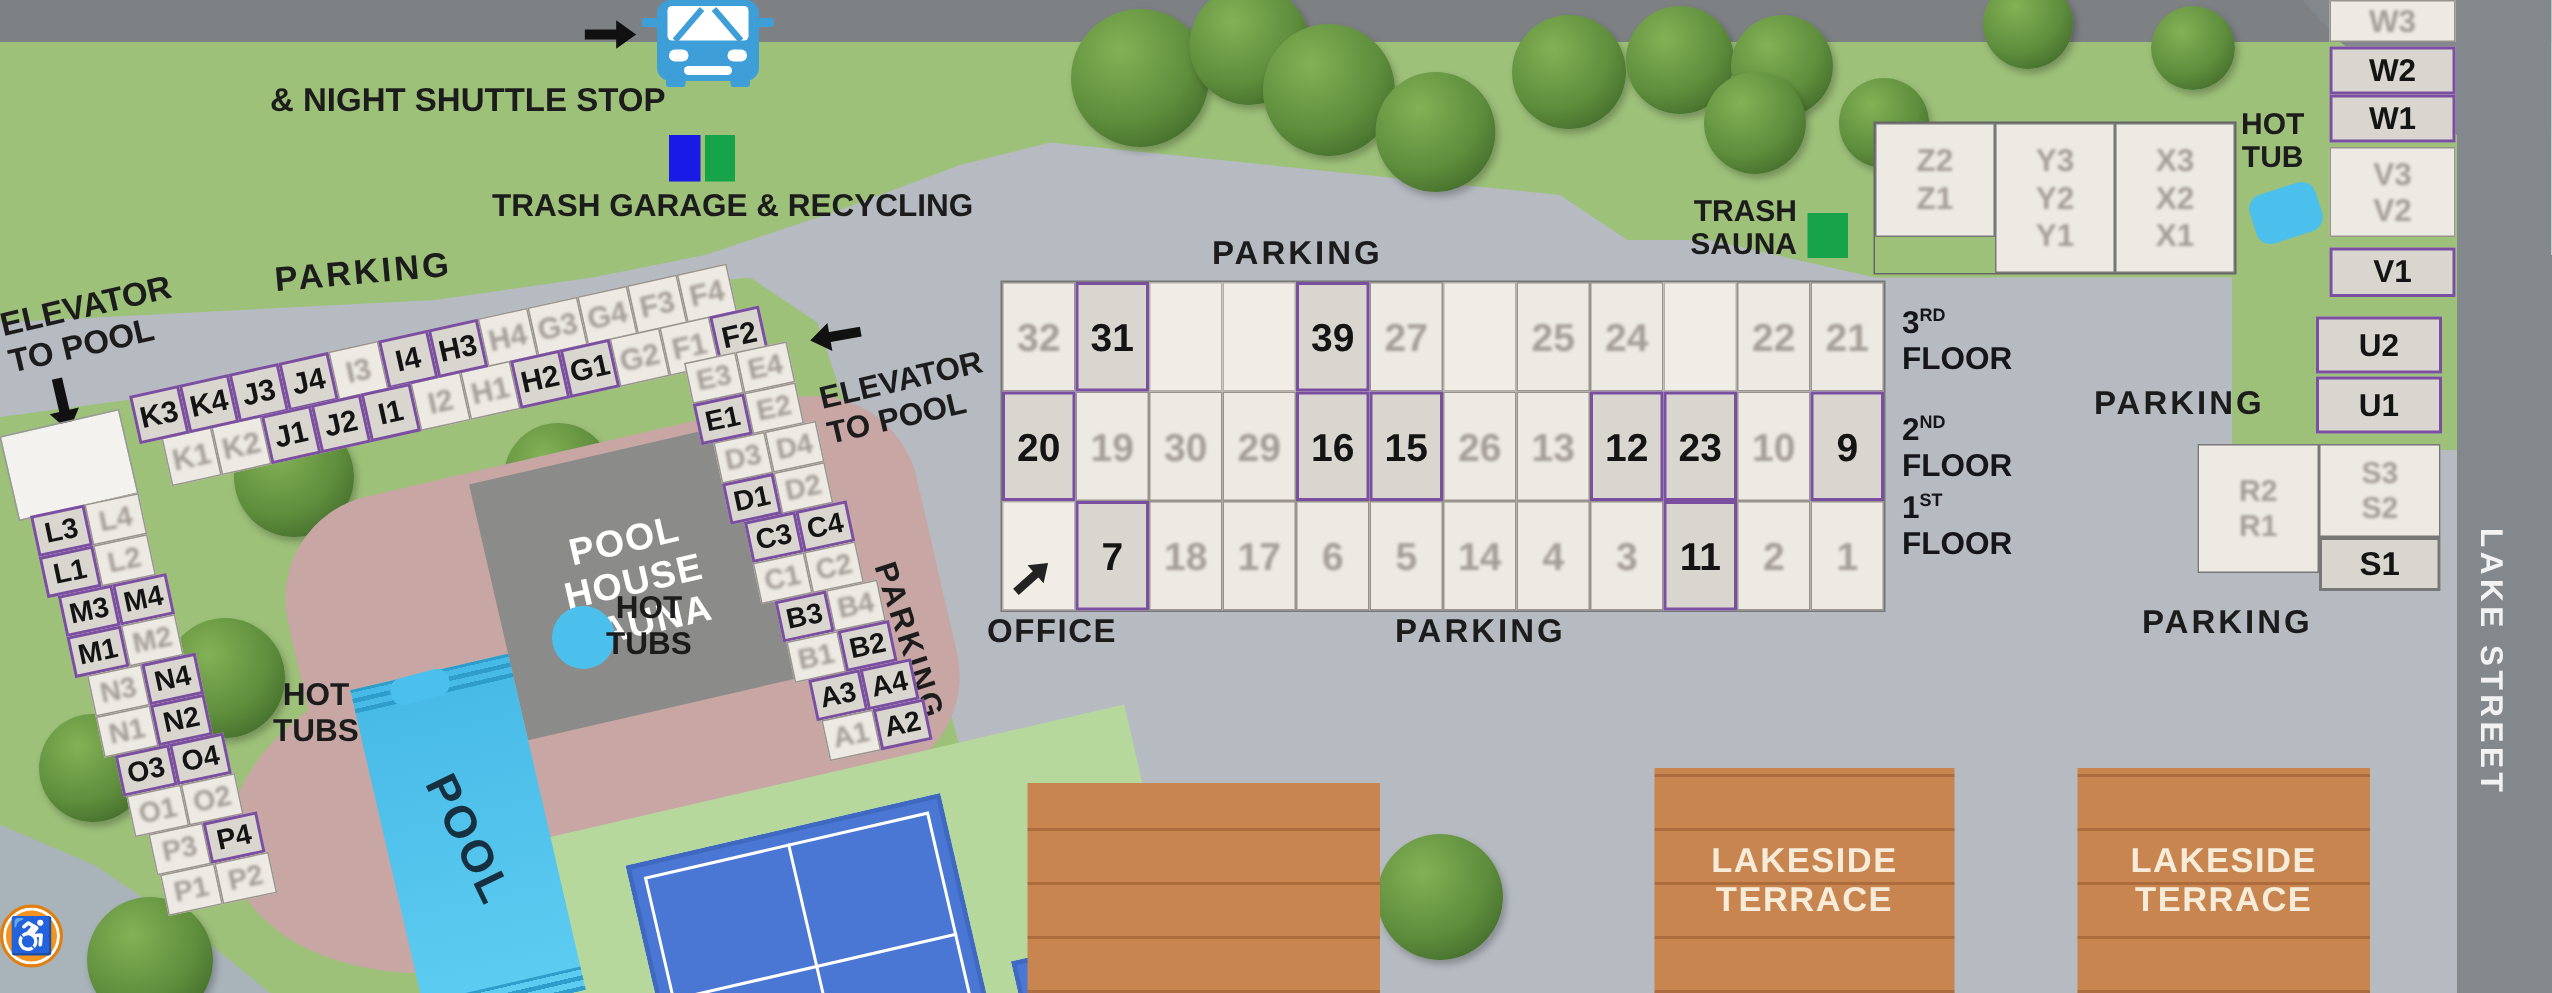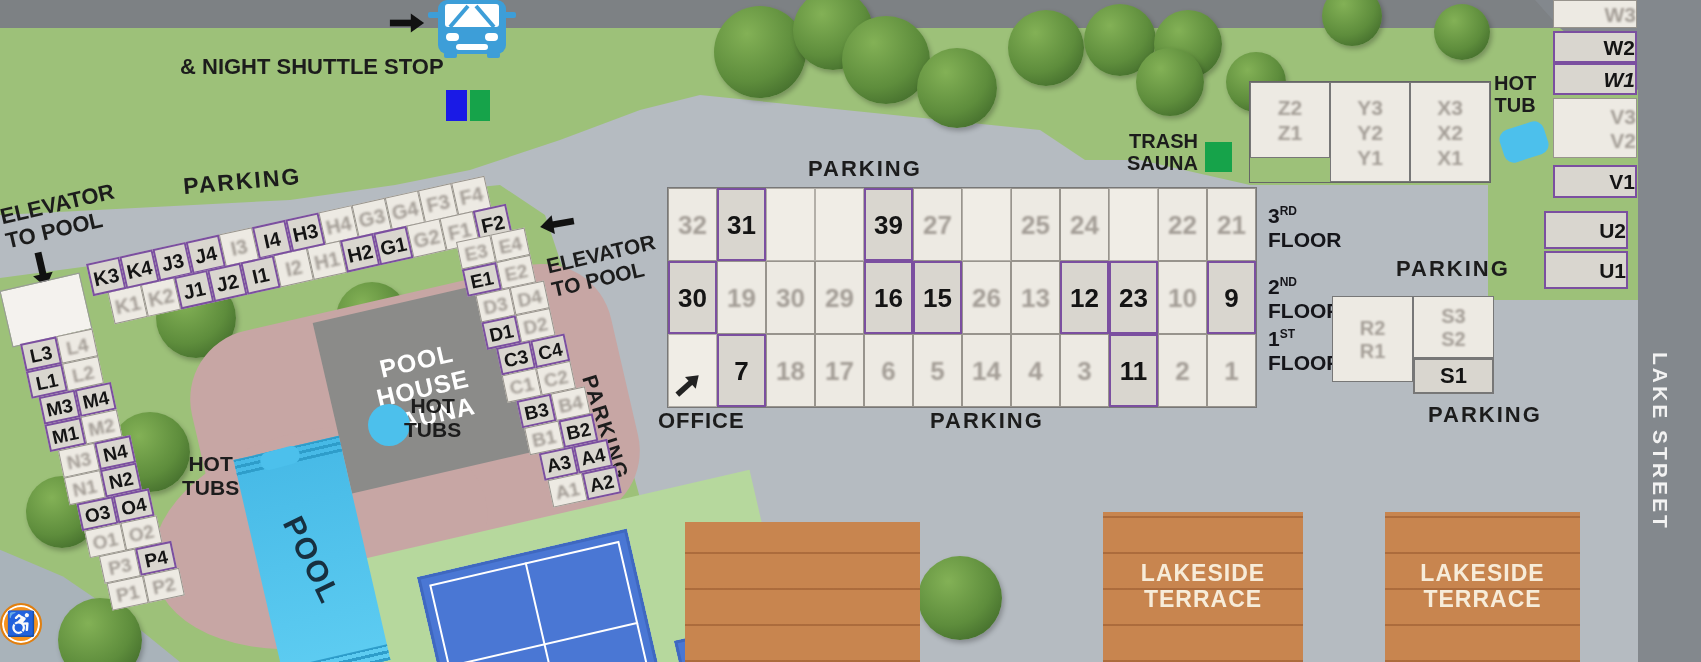--- a/index.html
+++ b/index.html
@@ -77,30 +77,30 @@
   
   #main-grid{left:668px;top:188px;outline:1px solid #777;}
   #main-grid .bigrow{display:flex;}
   #main-grid .cell{width:49px;height:73px;font-size:26px;}
   
   #zyx{left:1250px;top:82px;display:flex;align-items:flex-start;outline:1px solid #666;}
   #zyx .cell{width:80px;height:100px;font-size:21px;gap:4px;border-color:#777;}
   #zyx .cell:nth-child(1){height:76px;}
   
   #wvu{left:1553px;top:0;display:flex;flex-direction:column;width:84px;}
-  #wvu .cell{width:84px;font-size:21px;gap:3px;align-items:flex-end;}
+  #wvu .cell{width:84px;font-size:21px;gap:3px;}
   #wvu .cell:nth-child(1){height:28px;}
   #wvu .cell:nth-child(2){height:32px;margin-top:3px;}
-  #wvu .cell:nth-child(3){height:32px;font-style:italic;}
+  #wvu .cell:nth-child(3){height:32px;}
   #wvu .cell:nth-child(4){height:60px;margin-top:3px;}
   #wvu .cell:nth-child(5){height:33px;margin-top:7px;}
   #wvu .cell:nth-child(6){height:38px;margin-top:13px;margin-left:-9px;}
   #wvu .cell:nth-child(7){height:38px;margin-top:2px;margin-left:-9px;}
   
-  #rst{left:1332px;top:296px;display:flex;align-items:flex-start;}
+  #rst{left:1465px;top:296px;display:flex;align-items:flex-start;}
   #rst .rst-col{display:flex;flex-direction:column;}
   #rst .cell{width:81px;font-size:20px;gap:3px;border-color:#777;}
   #rst-r .cell{height:86px;}
   #rst-s .cell:nth-child(1),#rst-t .cell:nth-child(1){height:62px;}
   #rst-s .cell:nth-child(2),#rst-t .cell:nth-child(2){height:36px;font-size:22px;}
   
   .floor{position:absolute;left:1268px;font-weight:bold;color:#15151a;font-size:21px;line-height:1.15;}
   .floor sup{font-size:12px;}
   
   .arrow-icon{position:absolute;}
@@ -197,20 +197,21 @@
     <path d="M66 27 L48 6" stroke="#3d9ed8" stroke-width="4"></path>
     <rect x="18" y="33" width="13" height="8" rx="4" fill="#fff"></rect>
     <rect x="57" y="33" width="13" height="8" rx="4" fill="#fff"></rect>
     <rect x="28" y="44" width="32" height="6" rx="3" fill="#fff"></rect>
     <rect x="16" y="52" width="13" height="6" rx="2" fill="#3d9ed8"></rect>
     <rect x="59" y="52" width="13" height="6" rx="2" fill="#3d9ed8"></rect>
   </svg>
 
   <div class="sq" style="left:446px;top:90px;width:21px;height:31px;background:#1a1ae6"></div>
   <div class="sq" style="left:470px;top:90px;width:20px;height:31px;background:#16a34a"></div>
+  <div class="lbl" style="left:328px;top:126px;font-size:21px">TRASH GARAGE &amp; RECYCLING</div>
 
   <div class="lbl center twoline" style="left:1098px;top:130px;width:100px;font-size:20px;text-align:right">
     <span>TRASH</span><br><span>SAUNA</span>
   </div>
   <div class="sq" style="left:1205px;top:142px;width:27px;height:30px;background:#16a34a"></div>
 
   <div class="lbl twoline" style="left:2px;top:192px;font-size:22px;transform:rotate(-13deg)">
     <span>ELEVATOR</span><br><span>TO POOL</span>
   </div>
   <svg class="arrow-icon" style="left:22px;top:258px;transform:rotate(77deg)" width="40" height="24" viewBox="0 0 40 24">
@@ -503,21 +504,21 @@
         <div class="cell blank"></div>
         <div class="cell inactive">
           <span class="ln">22</span>
         </div>
         <div class="cell inactive">
           <span class="ln">21</span>
         </div>
       </div>
     <div class="bigrow">
         <div class="cell active">
-          <span class="ln">30</span>
+          <span class="ln">20</span>
         </div>
         <div class="cell inactive">
           <span class="ln">19</span>
         </div>
         <div class="cell inactive">
           <span class="ln">30</span>
         </div>
         <div class="cell inactive">
           <span class="ln">29</span>
         </div>

